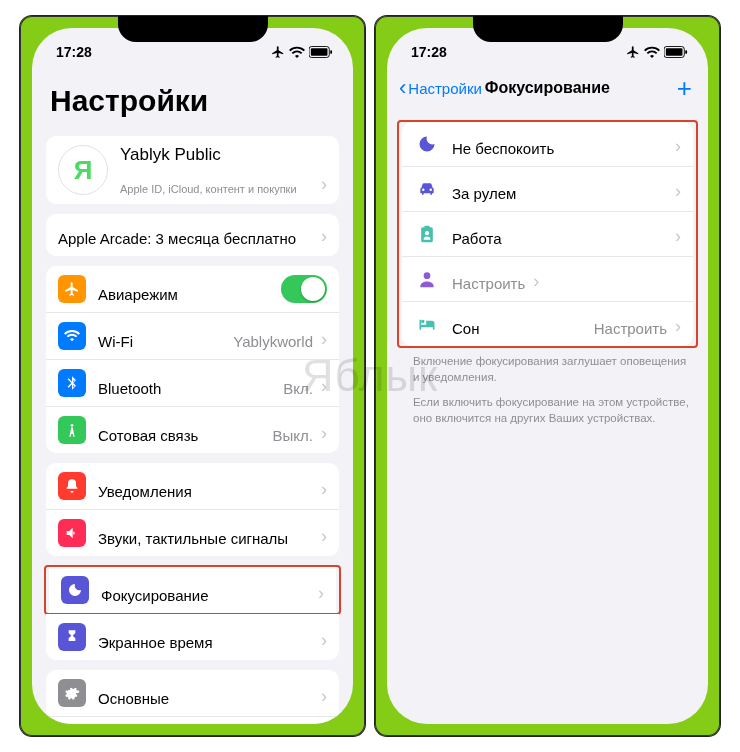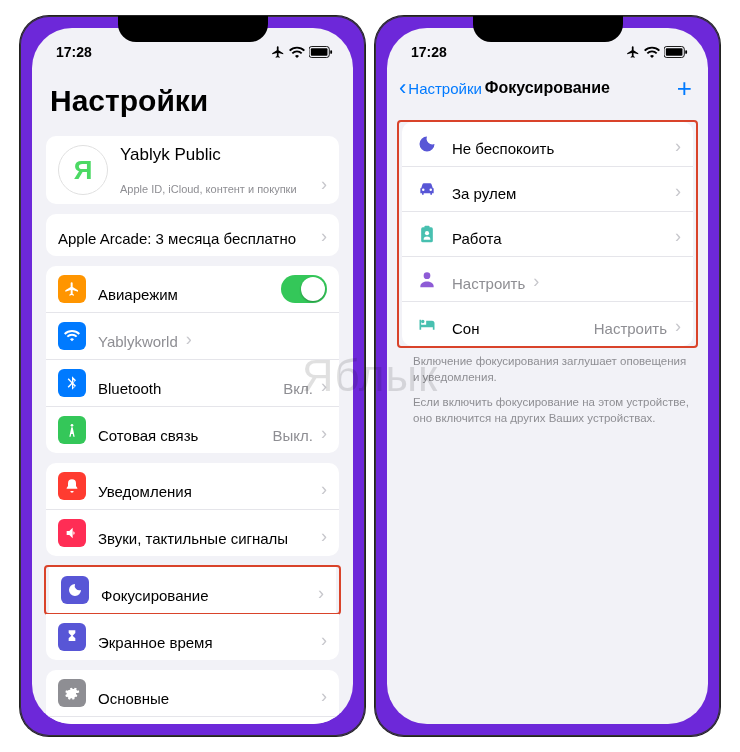--- a/index.html
+++ b/index.html
@@ -20,22 +20,22 @@
     transform: translate(-50%, -50%);
     font-size: 44px;
     color: rgba(0,0,0,0.12);
     pointer-events: none;
     z-index: 99;
     letter-spacing: 1px;
   }
   .phone {
     width: 345px;
     height: 720px;
-    border-radius: 29px;
-    background: #6d28d9;
+    border-radius: 12px;
+    background: #84cc16;
     padding: 12px;
     position: relative;
     box-shadow: 0 0 0 1px #222, inset 0 0 0 1px #333;
   }
   .screen {
     width: 100%;
     height: 100%;
     background: #f2f2f7;
     border-radius: 40px;
     overflow: hidden;
@@ -237,20 +237,21 @@
           </div>
         <div class="row-label">Авиарежим</div>
         <div class="switch"></div>
       </div>
       <div class="row">
         <div class="row-icon icon-blue">
             <svg viewBox="0 0 24 24" fill="#fff">
               <path d="M12 20l3-3a4.2 4.2 0 0 0-6 0l3 3zm-6-6a8.5 8.5 0 0 1 12 0l2-2a11.3 11.3 0 0 0-16 0l2 2zm-4-4a14.1 14.1 0 0 1 20 0l2-2a17 17 0 0 0-24 0l2 2z"></path>
             </svg>
           </div>
+        <div class="row-label">Wi-Fi</div>
         <div class="row-value">Yablykworld</div>
         <span class="chevron">›</span>
       </div>
       <div class="row">
         <div class="row-icon icon-blue">
             <svg viewBox="0 0 24 24" fill="#fff">
               <path d="M12 2v8L7 5 5.5 6.5 11 12l-5.5 5.5L7 19l5-5v8l6-6-4-4 4-4-6-6zm2 5l2 2-2 2V7zm0 8l2 2-2 2v-4z"></path>
             </svg>
           </div>
         <div class="row-label">Bluetooth</div>

